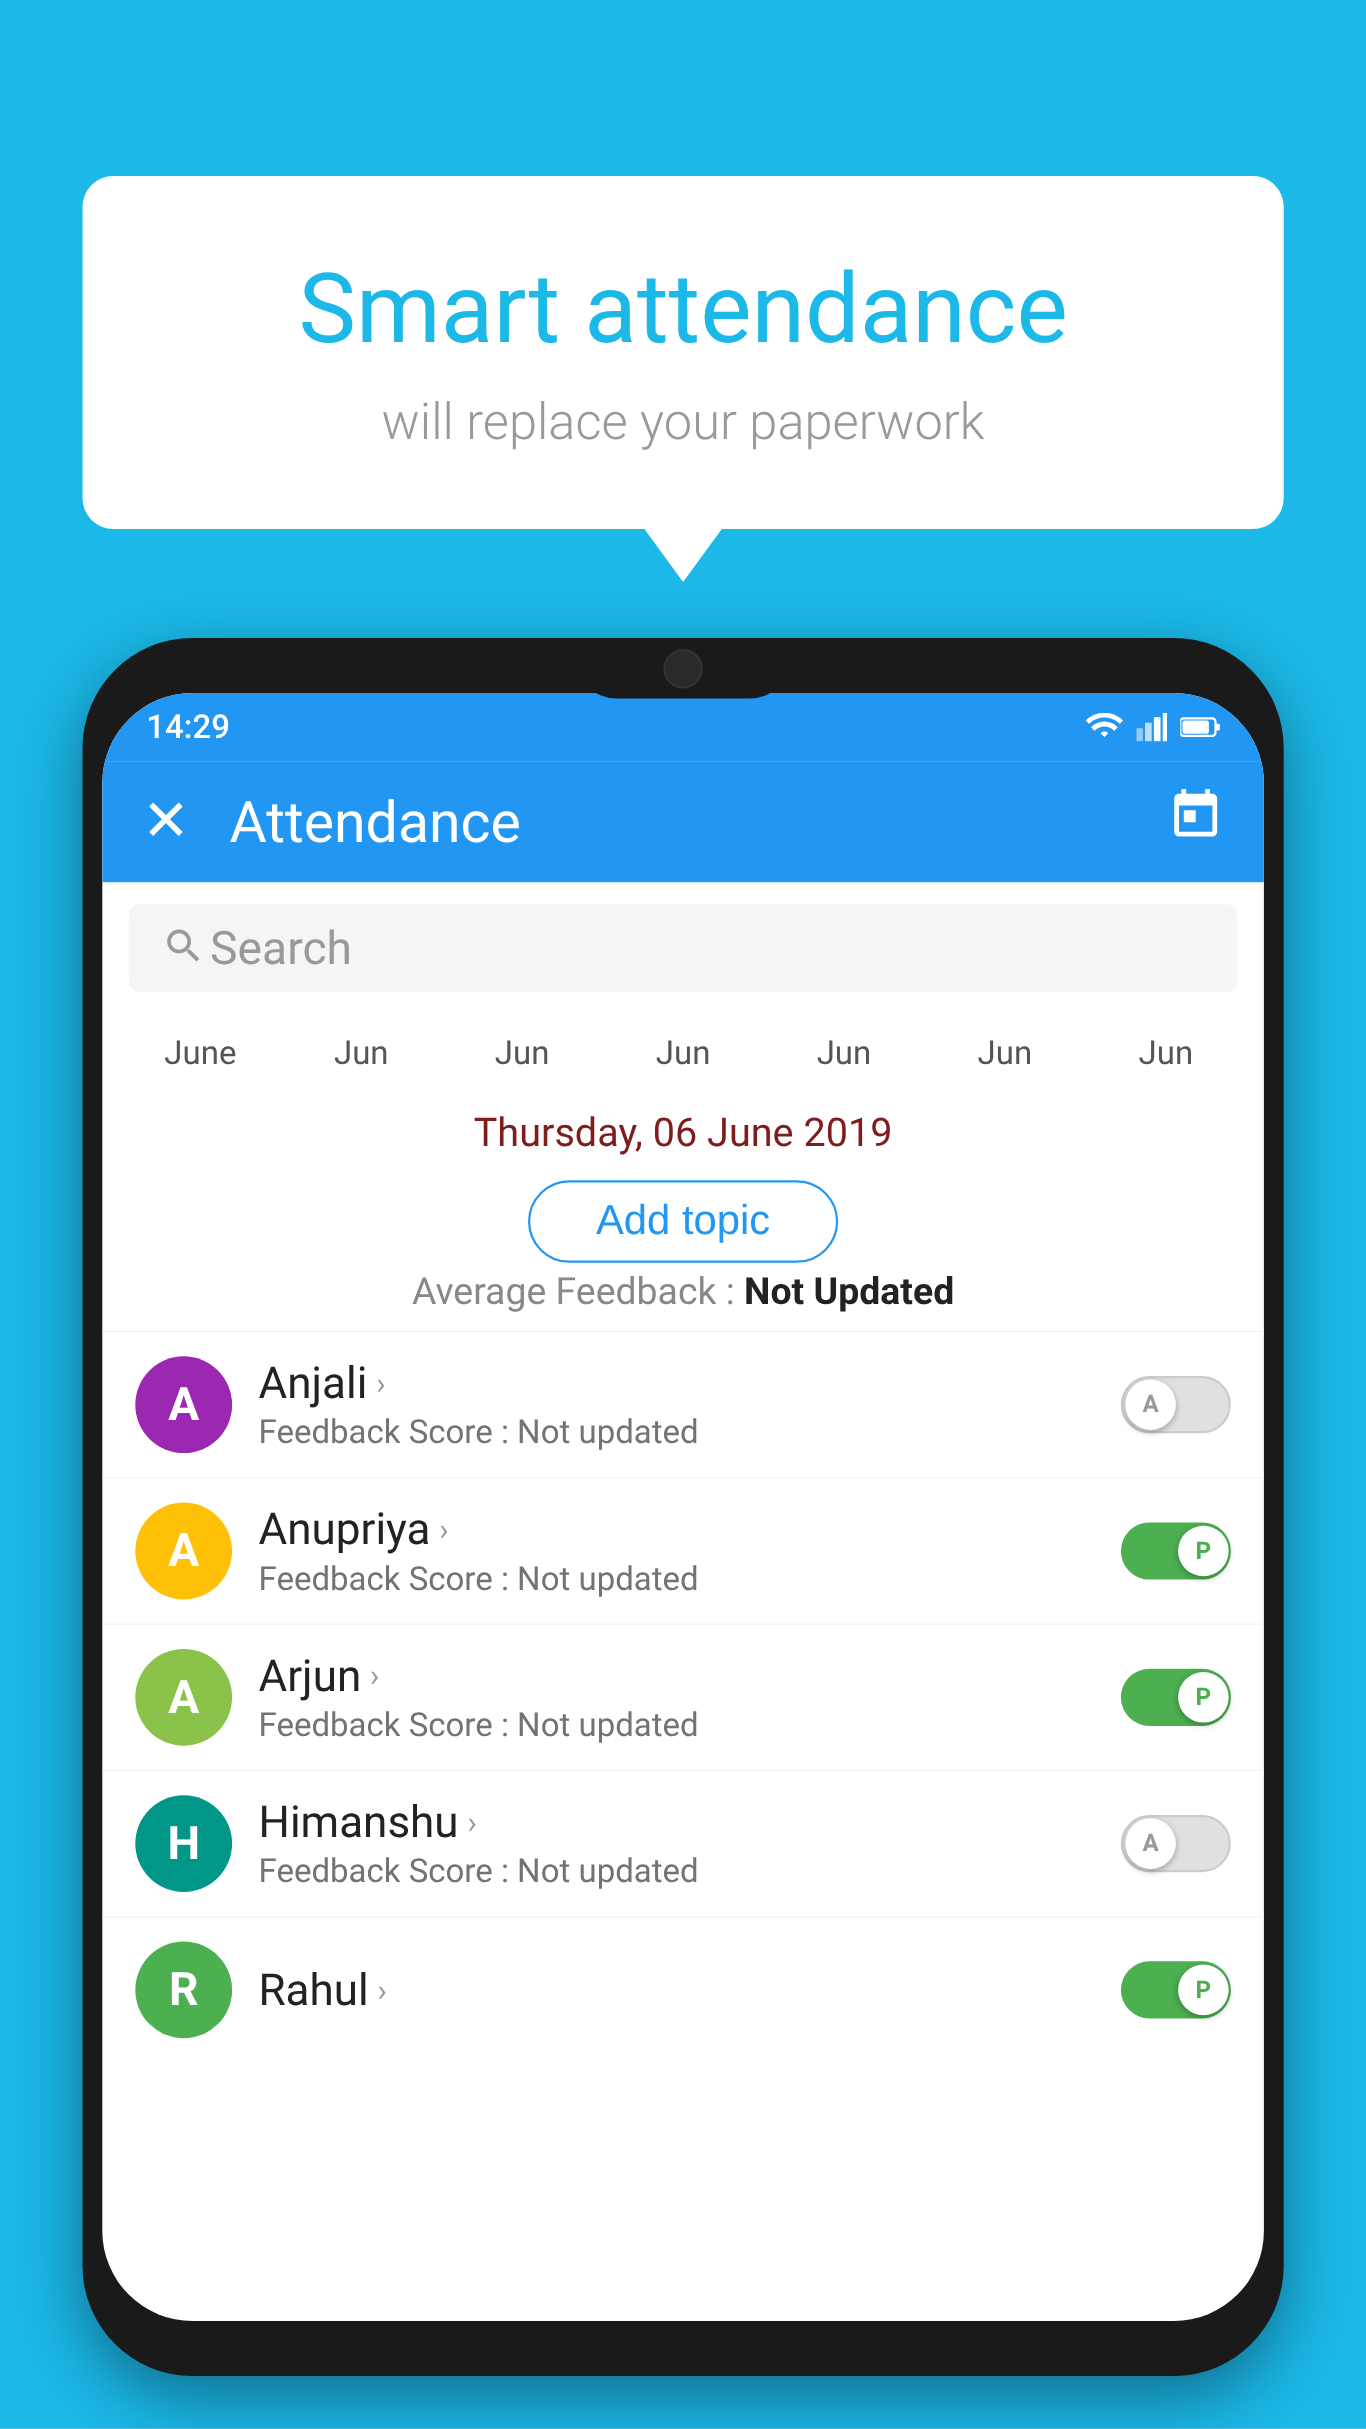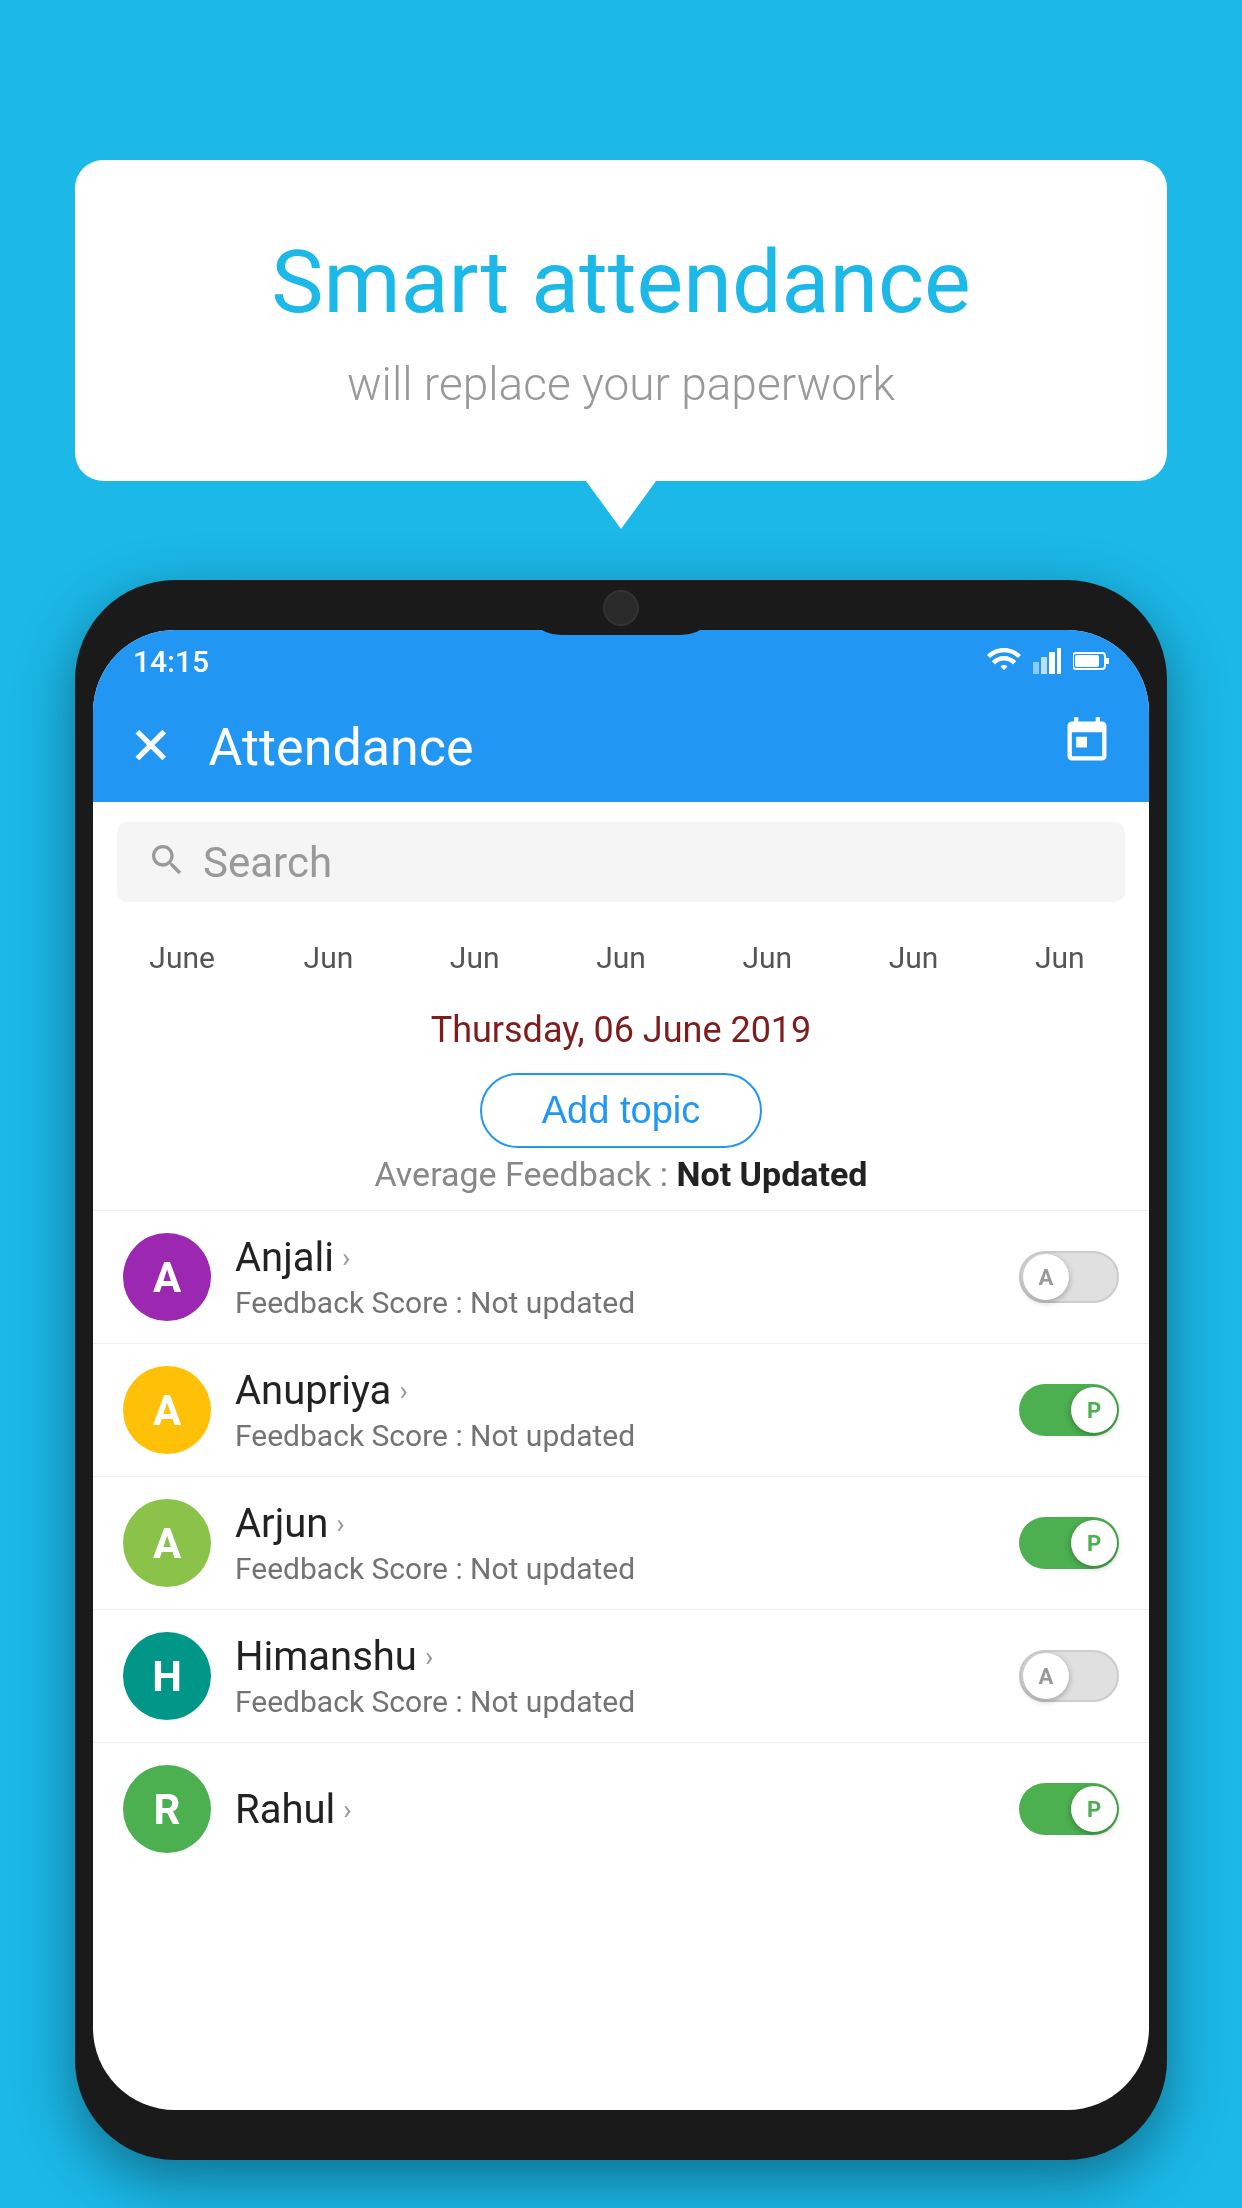--- a/index.html
+++ b/index.html
@@ -161,21 +161,21 @@
 
     
     .search-bar {
       background: #f5f5f5;
       margin: 20px 24px;
       border-radius: 10px;
       height: 80px;
       display: flex;
       align-items: center;
       padding: 0 30px;
-      gap: 16px;
+      gap: 4px;
     }
 
     .search-input-text {
       font-size: 42px;
       color: #999;
     }
 
     
     .calendar-strip {
       padding: 10px 0;
@@ -374,21 +374,21 @@
 
   <div class="phone-frame">
 
     <div class="phone-notch">
       <div class="phone-camera"></div>
     </div>
 
     <div class="phone-screen">
 
       <div class="status-bar">
-        <span class="status-time">14:15</span>
+        <span class="status-time">14:29</span>
         <div class="status-icons">
 
           <svg width="34" height="26" viewBox="0 0 34 26">
             <path d="M17 22l3.5-3.5C19.4 17.4 18.2 17 17 17s-2.4.4-3.5 1.5L17 22zm0-22C10.4 0 4.4 2.6 0 7l3 3c3.6-3.6 8.5-5.8 14-5.8s10.4 2.2 14 5.8l3-3C29.6 2.6 23.6 0 17 0zm0 8c-4.8 0-9.1 2-12.2 5.2L8 16.4C10.3 14 13.5 12.5 17 12.5s6.7 1.5 9 3.9l3.2-3.2C26.1 10 21.8 8 17 8z" fill="white"></path>
           </svg>
 
           <svg width="28" height="26" viewBox="0 0 28 26">
             <rect x="0" y="14" width="6" height="12" fill="white" opacity="0.5"></rect>
             <rect x="8" y="9" width="6" height="17" fill="white" opacity="0.7"></rect>
             <rect x="16" y="4" width="6" height="22" fill="white"></rect>

